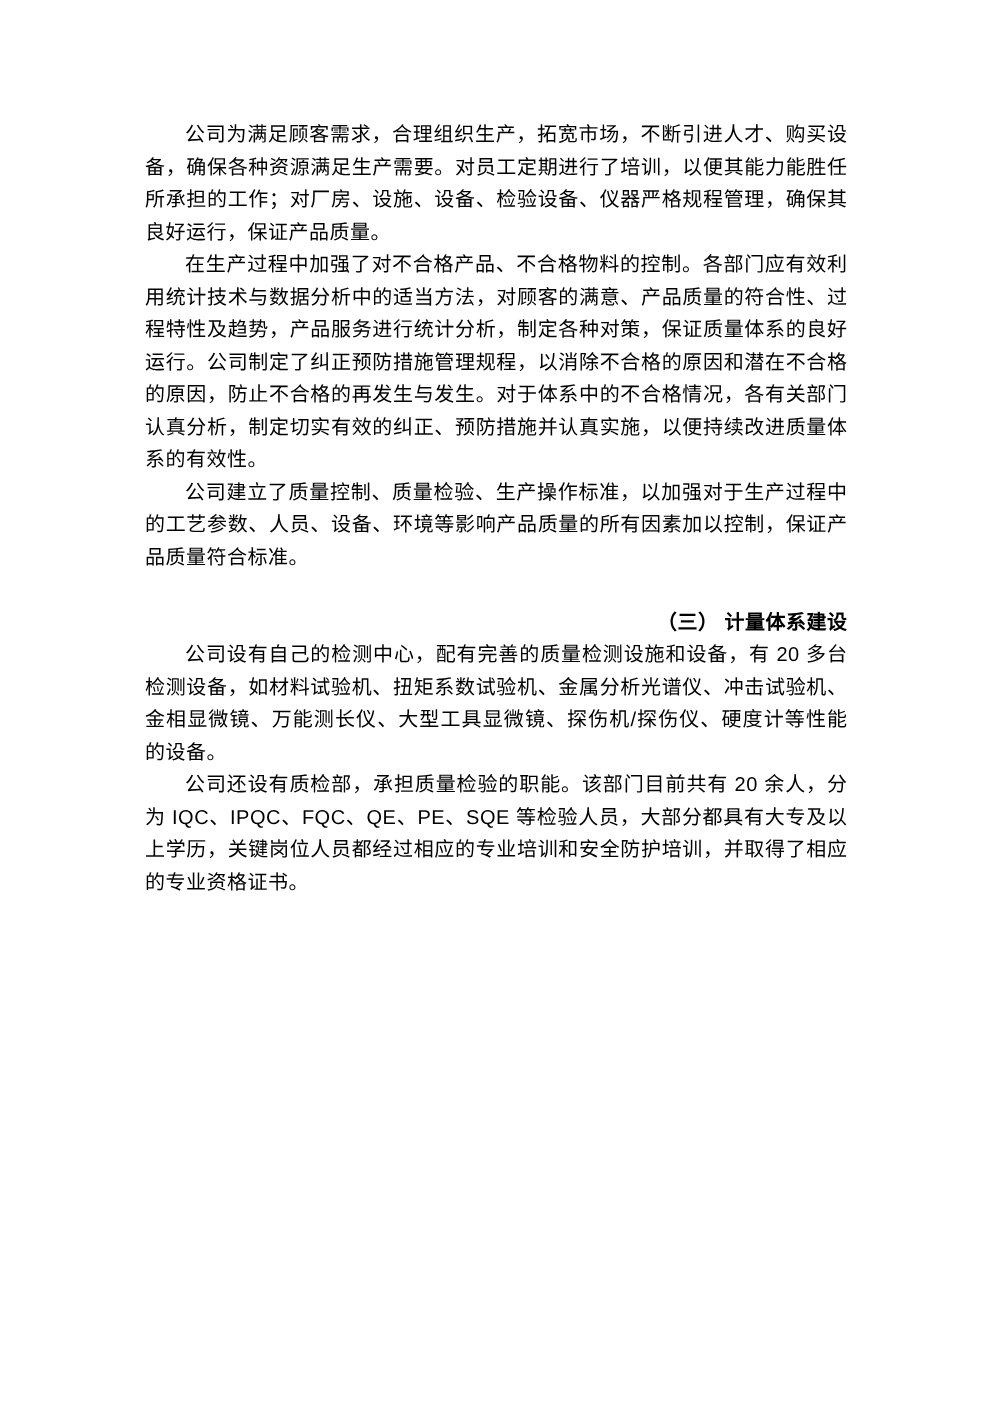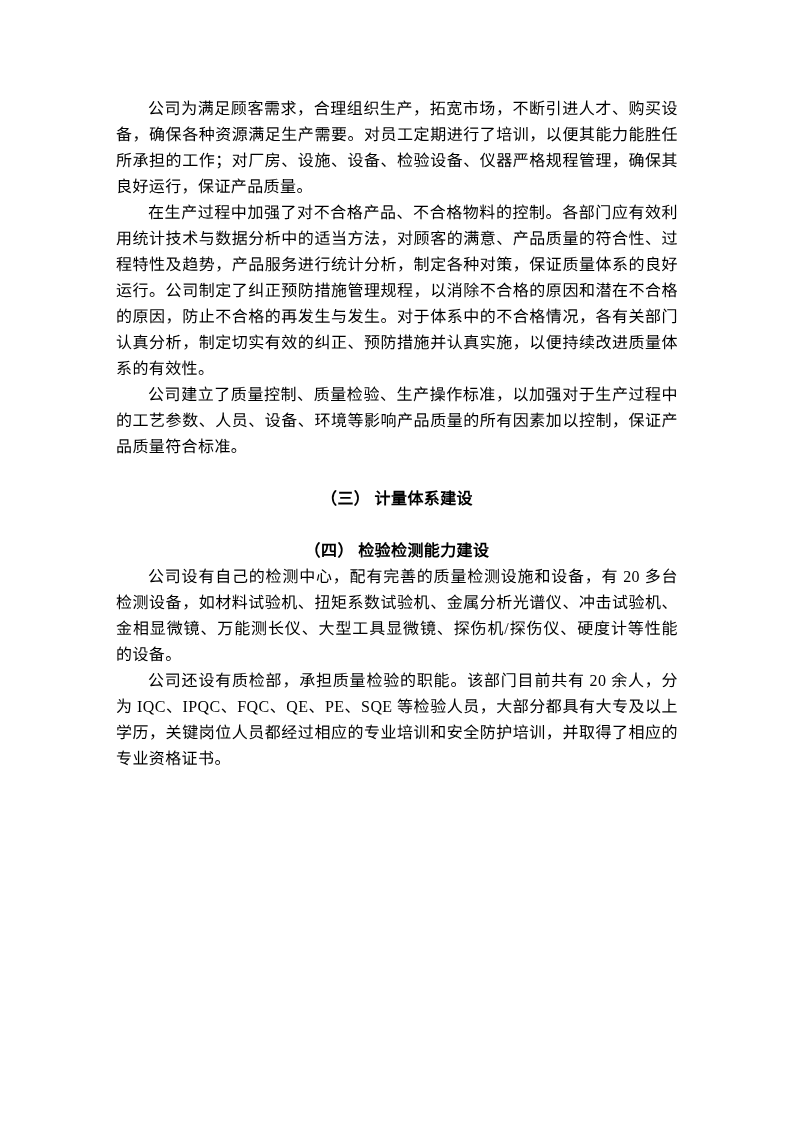--- a/index.html
+++ b/index.html
@@ -6,21 +6,21 @@
     margin: 0;
     padding: 0;
     background: #ffffff;
   }
   .page {
     position: relative;
     width: 794px;
     height: 926px;
     background: #ffffff;
     overflow: hidden;
-    font-family: Liberation Serif, serif;
+    font-family: Liberation Sans, sans-serif;
     color: #000000;
   }
   .content {
     box-sizing: border-box;
     padding: 96px 116px 0 116px;
   }
   .para {
     margin: 0;
     font-size: 16px;
     line-height: 26px;
@@ -30,29 +30,28 @@
     text-indent: 32px;
     word-break: break-all;
   }
   .heading {
     margin: 26px 0 0 0;
     font-size: 16px;
     line-height: 26px;
     letter-spacing: 0.4px;
     font-weight: bold;
     text-indent: 0;
-    text-align: center;
+    text-align: right;
   }
 </style>
 </head>
 <body>
 
 <div class="page">
   <div class="content" id="doc-body">
       <p class="para">公司为满足顾客需求，合理组织生产，拓宽市场，不断引进人才、购买设备，确保各种资源满足生产需要。对员工定期进行了培训，以便其能力能胜任所承担的工作；对厂房、设施、设备、检验设备、仪器严格规程管理，确保其良好运行，保证产品质量。</p>
       <p class="para">在生产过程中加强了对不合格产品、不合格物料的控制。各部门应有效利用统计技术与数据分析中的适当方法，对顾客的满意、产品质量的符合性、过程特性及趋势，产品服务进行统计分析，制定各种对策，保证质量体系的良好运行。公司制定了纠正预防措施管理规程，以消除不合格的原因和潜在不合格的原因，防止不合格的再发生与发生。对于体系中的不合格情况，各有关部门认真分析，制定切实有效的纠正、预防措施并认真实施，以便持续改进质量体系的有效性。</p>
       <p class="para">公司建立了质量控制、质量检验、生产操作标准，以加强对于生产过程中的工艺参数、人员、设备、环境等影响产品质量的所有因素加以控制，保证产品质量符合标准。</p>
       <p class="heading">（三） 计量体系建设</p>
-      <p class="heading">（四） 检验检测能力建设</p>
       <p class="para">公司设有自己的检测中心，配有完善的质量检测设施和设备，有 20 多台检测设备，如材料试验机、扭矩系数试验机、金属分析光谱仪、冲击试验机、金相显微镜、万能测长仪、大型工具显微镜、探伤机/探伤仪、硬度计等性能的设备。</p>
       <p class="para">公司还设有质检部，承担质量检验的职能。该部门目前共有 20 余人，分为 IQC、IPQC、FQC、QE、PE、SQE 等检验人员，大部分都具有大专及以上学历，关键岗位人员都经过相应的专业培训和安全防护培训，并取得了相应的专业资格证书。</p>
     </div>
 </div>
 
 </body></html>

